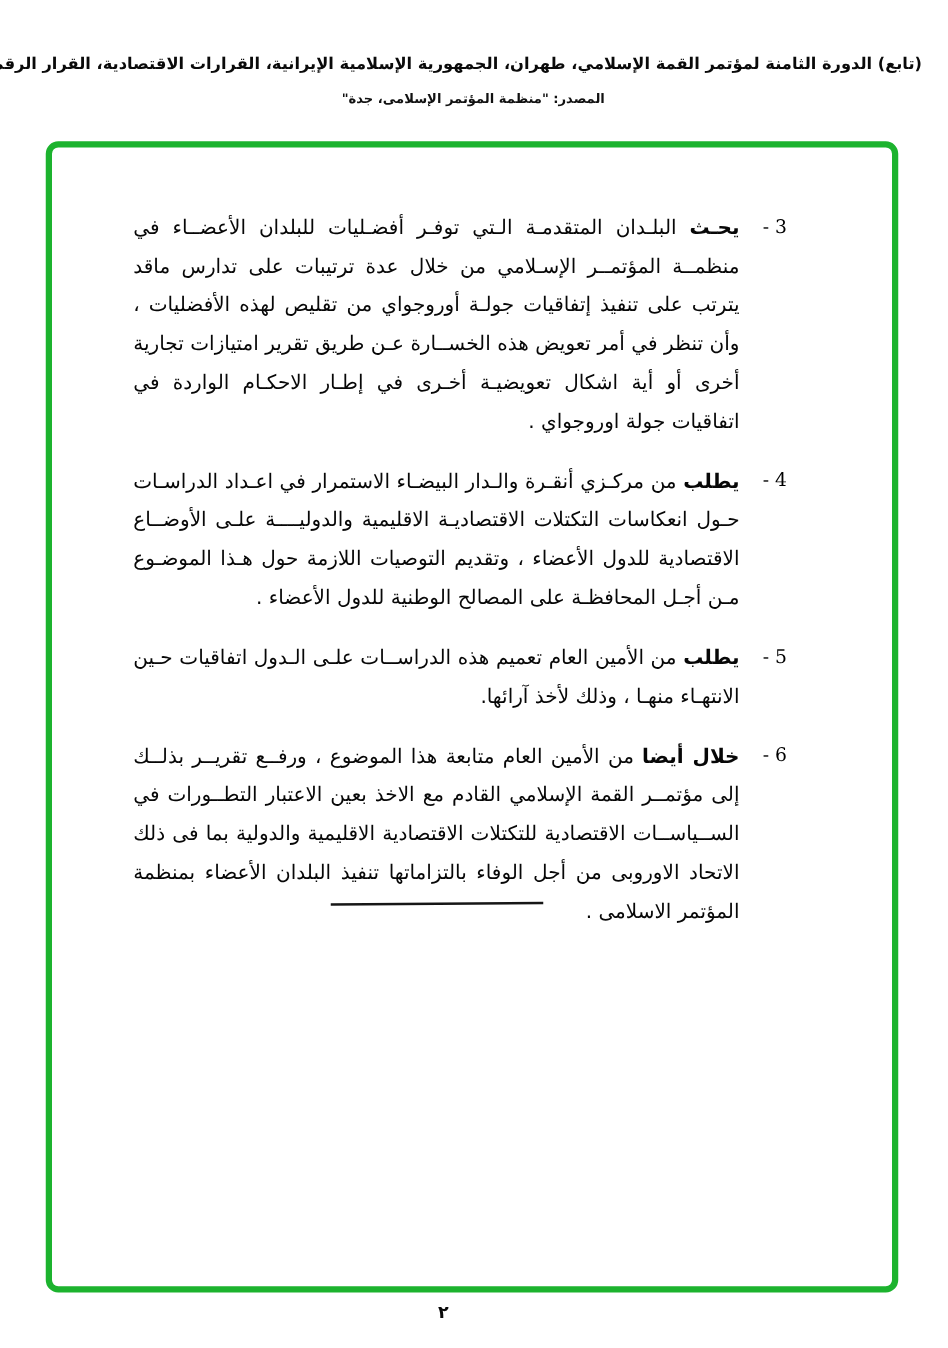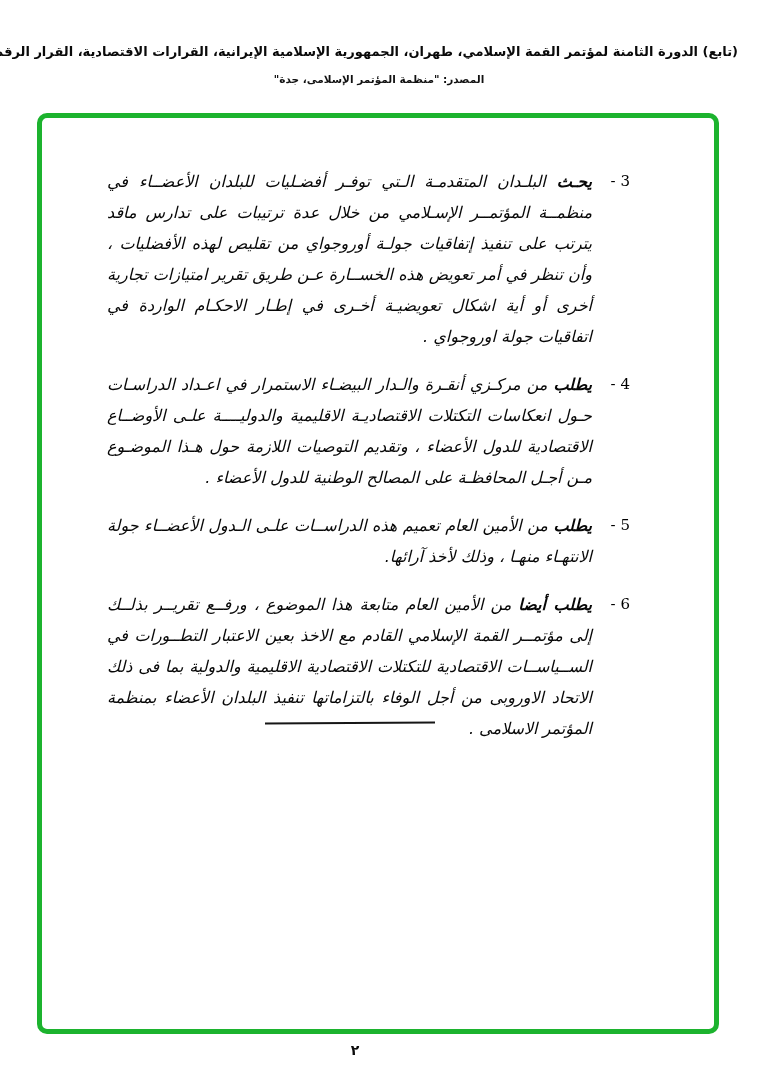--- a/index.html
+++ b/index.html
@@ -75,21 +75,20 @@
     white-space: nowrap;
     direction: rtl;
   }
   .body-text {
     flex: 1 1 auto;
     font-size: 16px;
     line-height: 31px;
     text-align: justify;
     direction: rtl;
     color: #070707;
-    font-style: italic;
   }
   .lead {
     font-weight: bold;
   }
 
   
   .closing-rule {
     position: absolute;
     left: 265px;
     top: 722px;
@@ -129,26 +128,26 @@
       <div class="body-text"><span class="lead">يحـث</span><span> البلـدان المتقدمـة الـتي توفـر أفضـليات للبلدان الأعضــاء في منظمــة المؤتمــر الإسـلامي من خلال عدة ترتيبات على تدارس ماقد يترتب على تنفيذ إتفاقيات جولـة أوروجواي من تقليص لهذه الأفضليات ، وأن تنظر في أمر تعويض هذه الخســارة عـن طريق تقرير امتيازات تجارية أخرى أو أية اشكال تعويضيـة أخـرى في إطـار الاحكـام الواردة في اتفاقيات جولة اوروجواي .</span></div>
     </div>
 
     <div class="item">
       <div class="marker">4 -</div>
       <div class="body-text"><span class="lead">يطلب</span><span> من  مركـزي أنقـرة والـدار البيضـاء الاستمرار في اعـداد الدراسـات حـول انعكاسات التكتلات الاقتصاديـة الاقليمية والدوليــــة علـى الأوضــاع الاقتصادية للدول الأعضاء ، وتقديم التوصيات اللازمة حول هـذا الموضـوع مـن أجـل المحافظـة على المصالح الوطنية للدول الأعضاء .</span></div>
     </div>
 
     <div class="item">
       <div class="marker">5 -</div>
-      <div class="body-text"><span class="lead">يطلب</span><span> من الأمين العام تعميم هذه الدراســات علـى الـدول الأعضــاء جولة الانتهـاء منهـا ، وذلك لأخذ آرائها.</span></div>
+      <div class="body-text"><span class="lead">يطلب</span><span> من الأمين العام تعميم هذه الدراســات علـى الـدول اتفاقيات حـين الانتهـاء منهـا ، وذلك لأخذ آرائها.</span></div>
     </div>
 
     <div class="item">
       <div class="marker">6 -</div>
-      <div class="body-text"><span class="lead">يطلب أيضا</span><span> من الأمين العام متابعة هذا الموضوع ،  ورفــع تقريــر بذلــك إلى مؤتمــر القمة الإسلامي القادم مع الاخذ بعين الاعتبار التطــورات في الســياســات الاقتصادية للتكتلات الاقتصادية الاقليمية والدولية بما فى ذلك الاتحاد الاوروبى من أجل  الوفاء بالتزاماتها تنفيذ البلدان الأعضاء بمنظمة المؤتمر الاسلامى .</span></div>
+      <div class="body-text"><span class="lead">خلال أيضا</span><span> من الأمين العام متابعة هذا الموضوع ،  ورفــع تقريــر بذلــك إلى مؤتمــر القمة الإسلامي القادم مع الاخذ بعين الاعتبار التطــورات في الســياســات الاقتصادية للتكتلات الاقتصادية الاقليمية والدولية بما فى ذلك الاتحاد الاوروبى من أجل  الوفاء بالتزاماتها تنفيذ البلدان الأعضاء بمنظمة المؤتمر الاسلامى .</span></div>
     </div>
 
   </div>
 
   <div class="closing-rule"></div>
 
   <div class="pagenum">٢</div>
 
 </div>
 

